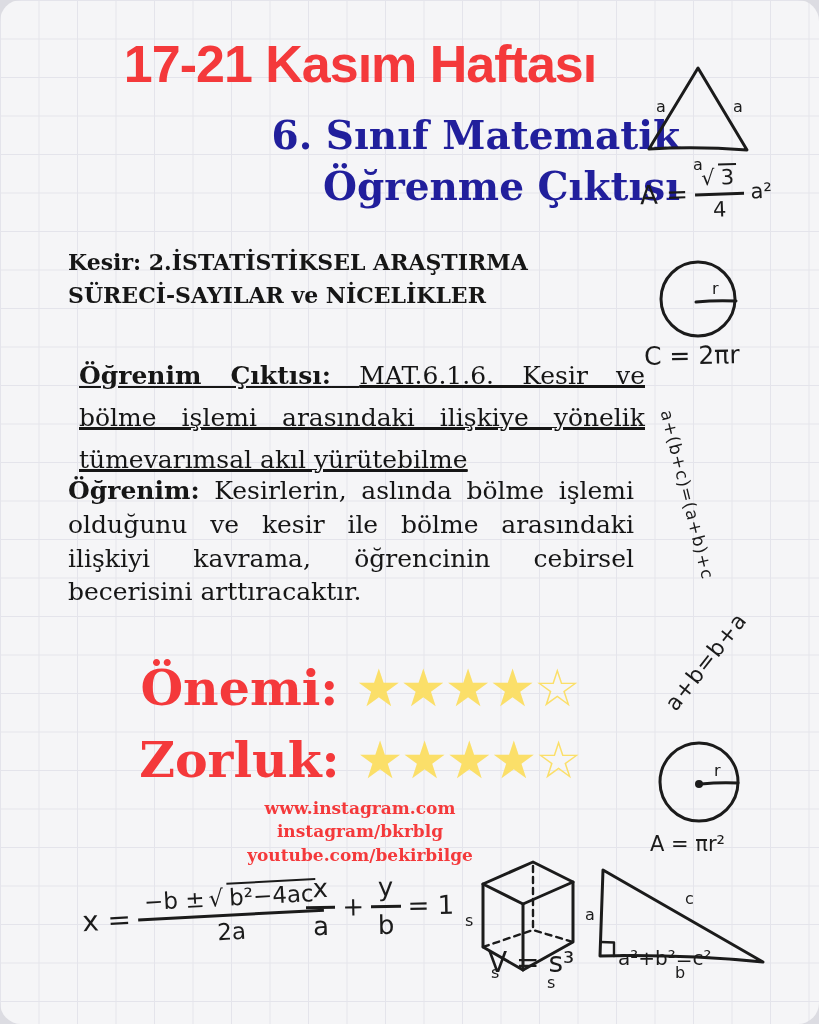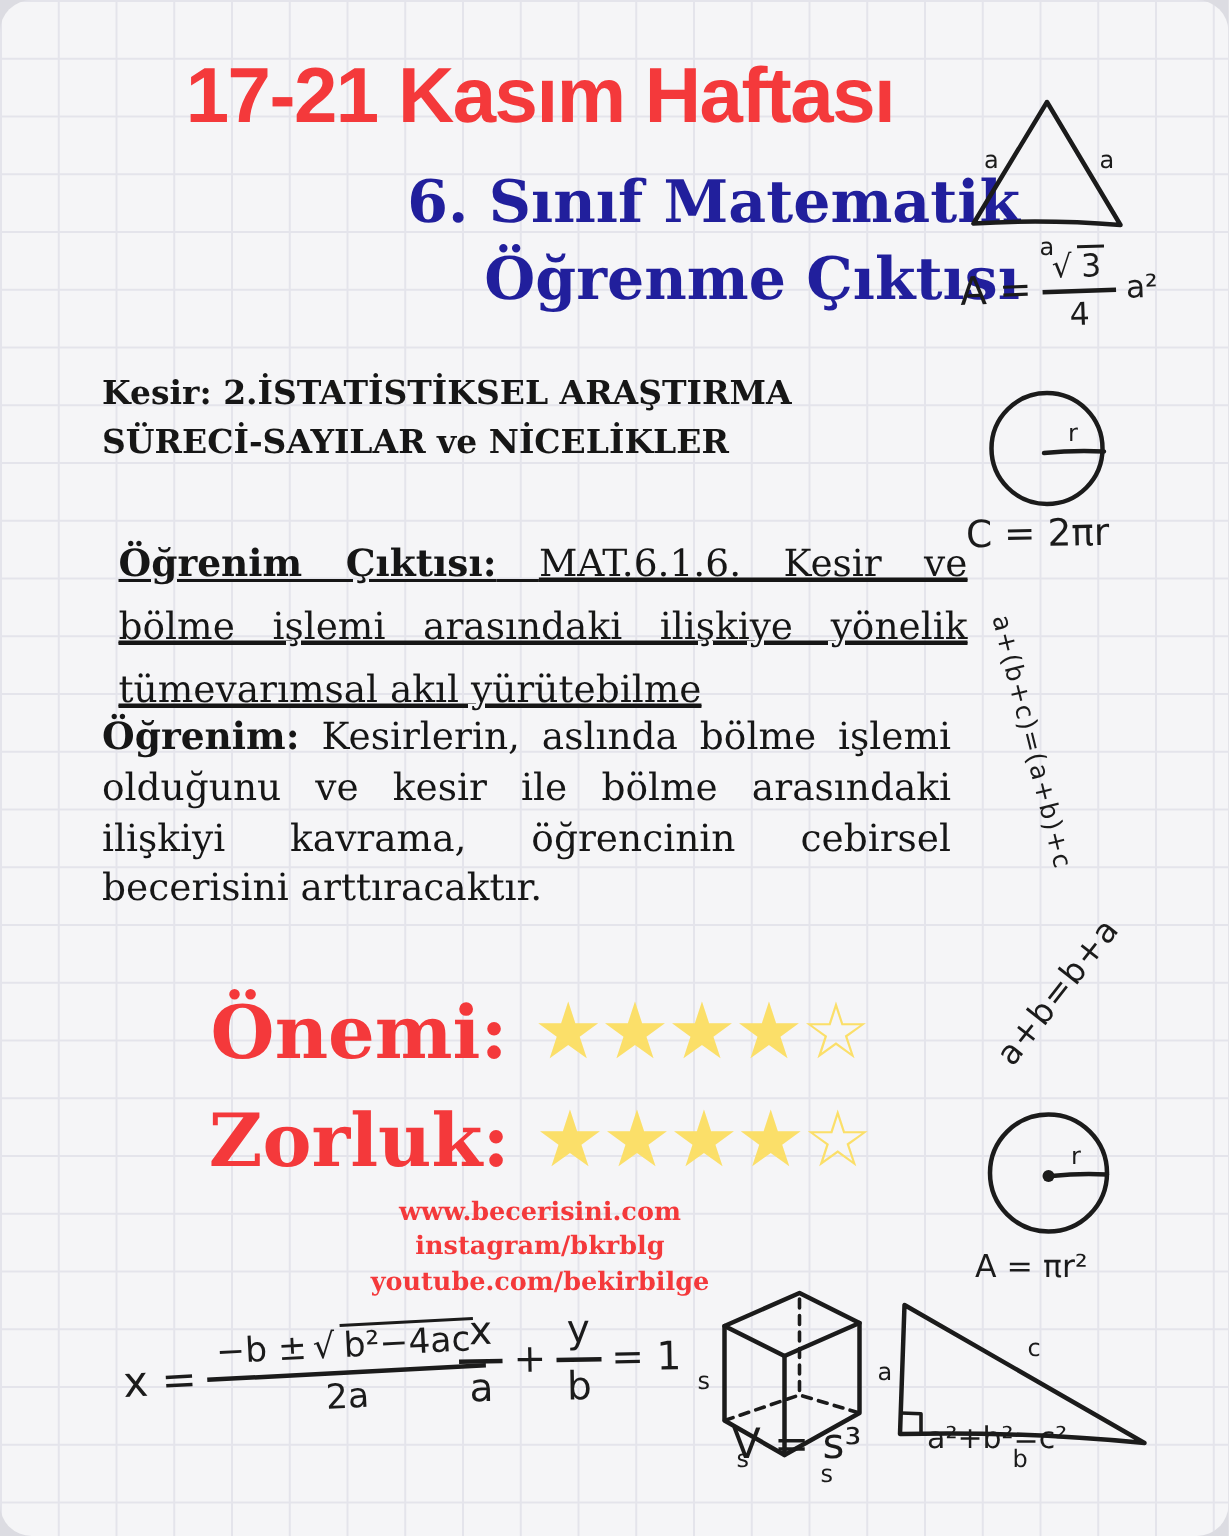--- a/index.html
+++ b/index.html
@@ -131,21 +131,21 @@
     <span class="stars">
         <span class="star">★</span>
         <span class="star">★</span>
         <span class="star">★</span>
         <span class="star">★</span>
         <span class="star">☆</span>
       </span>
   </div>
 
   <div class="links">
-    <div>www.becerisini.com</div>
+    <div>www.instagram.com</div>
     <div>instagram/bkrblg</div>
     <div>youtube.com/bekirbilge</div>
   </div>
 
   <div class="doodle" style="top:60px;left:636px;">
     <svg width="124" height="116" viewBox="0 0 124 116">
       <path class="ink" d="M62,8 L13,89 Q60,86 111,90 L62,8 Z"></path>
       <text class="svglabel" x="20" y="52">a</text>
       <text class="svglabel" x="97" y="52">a</text>
       <text class="svglabel" x="57" y="110">a</text>

